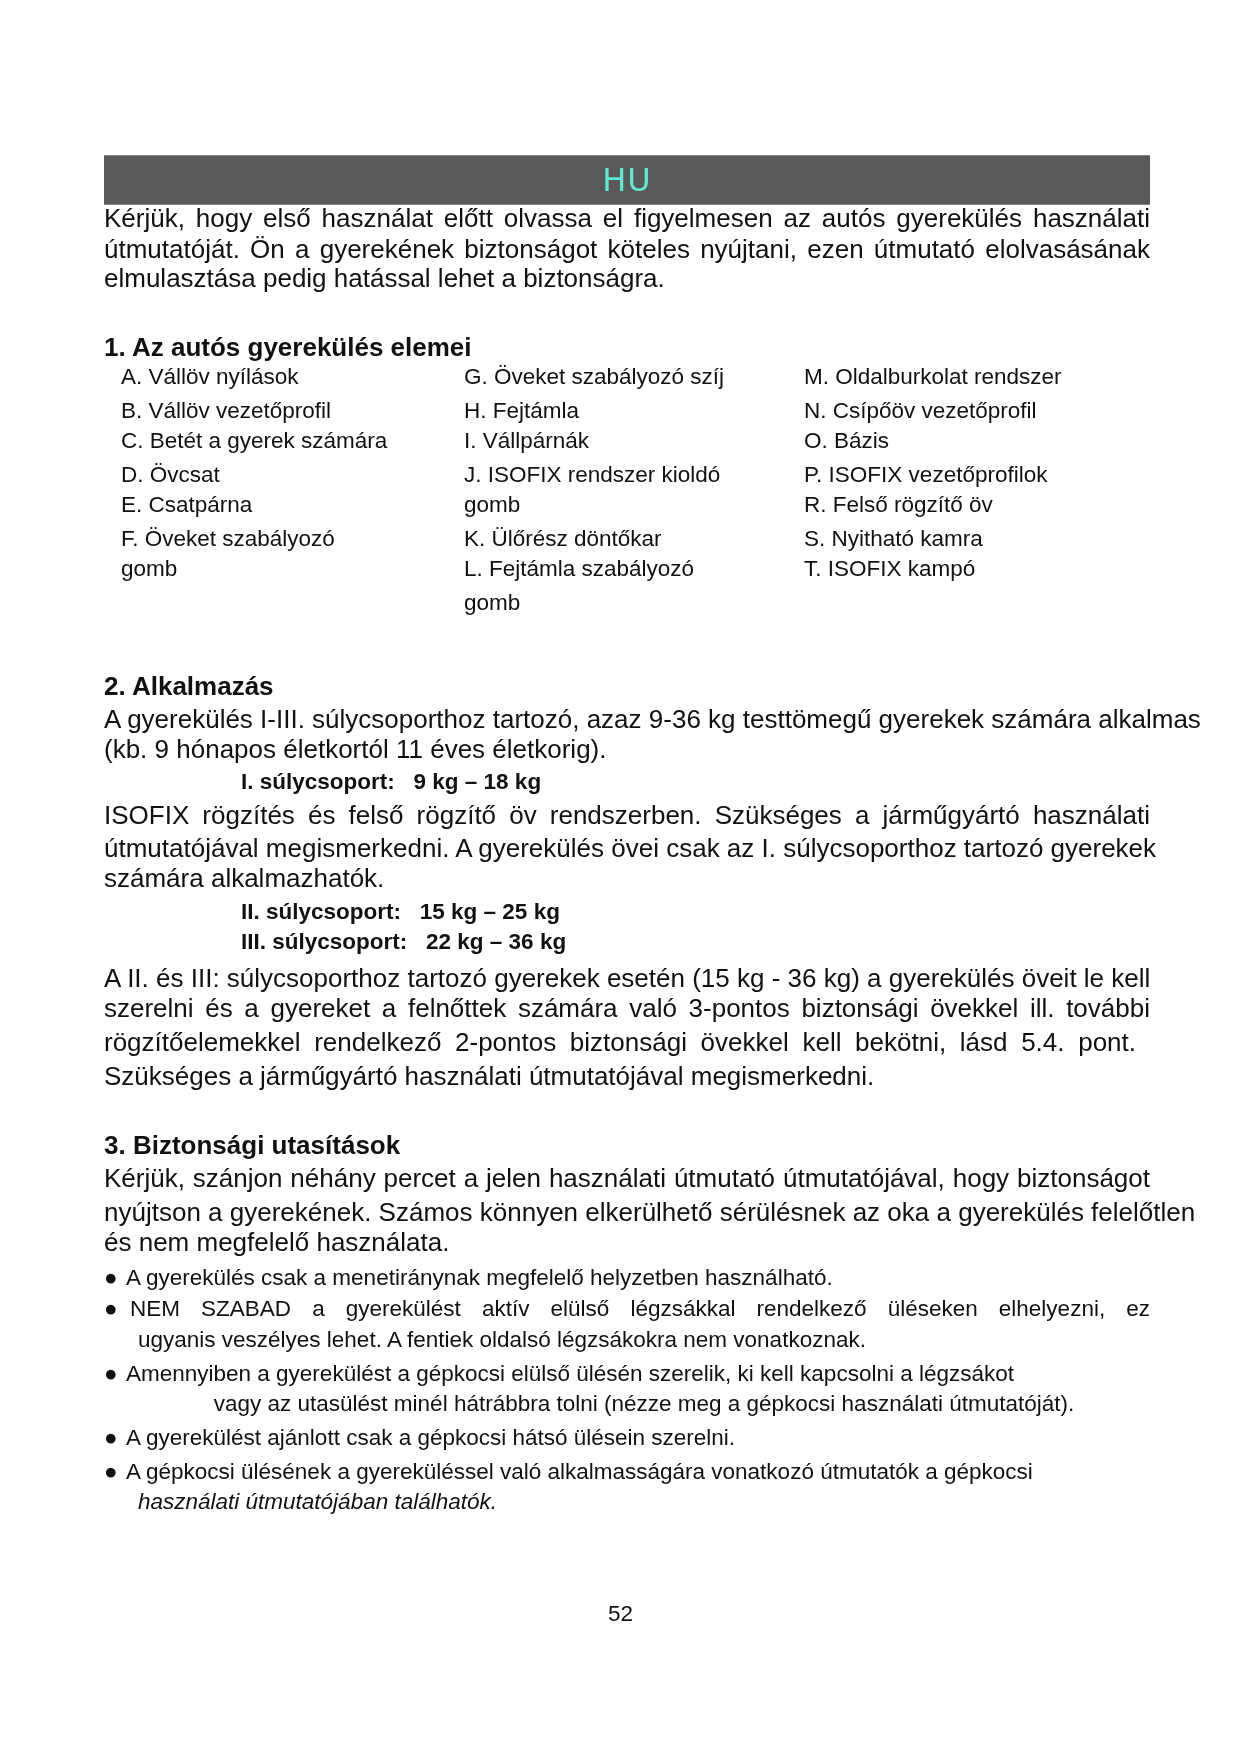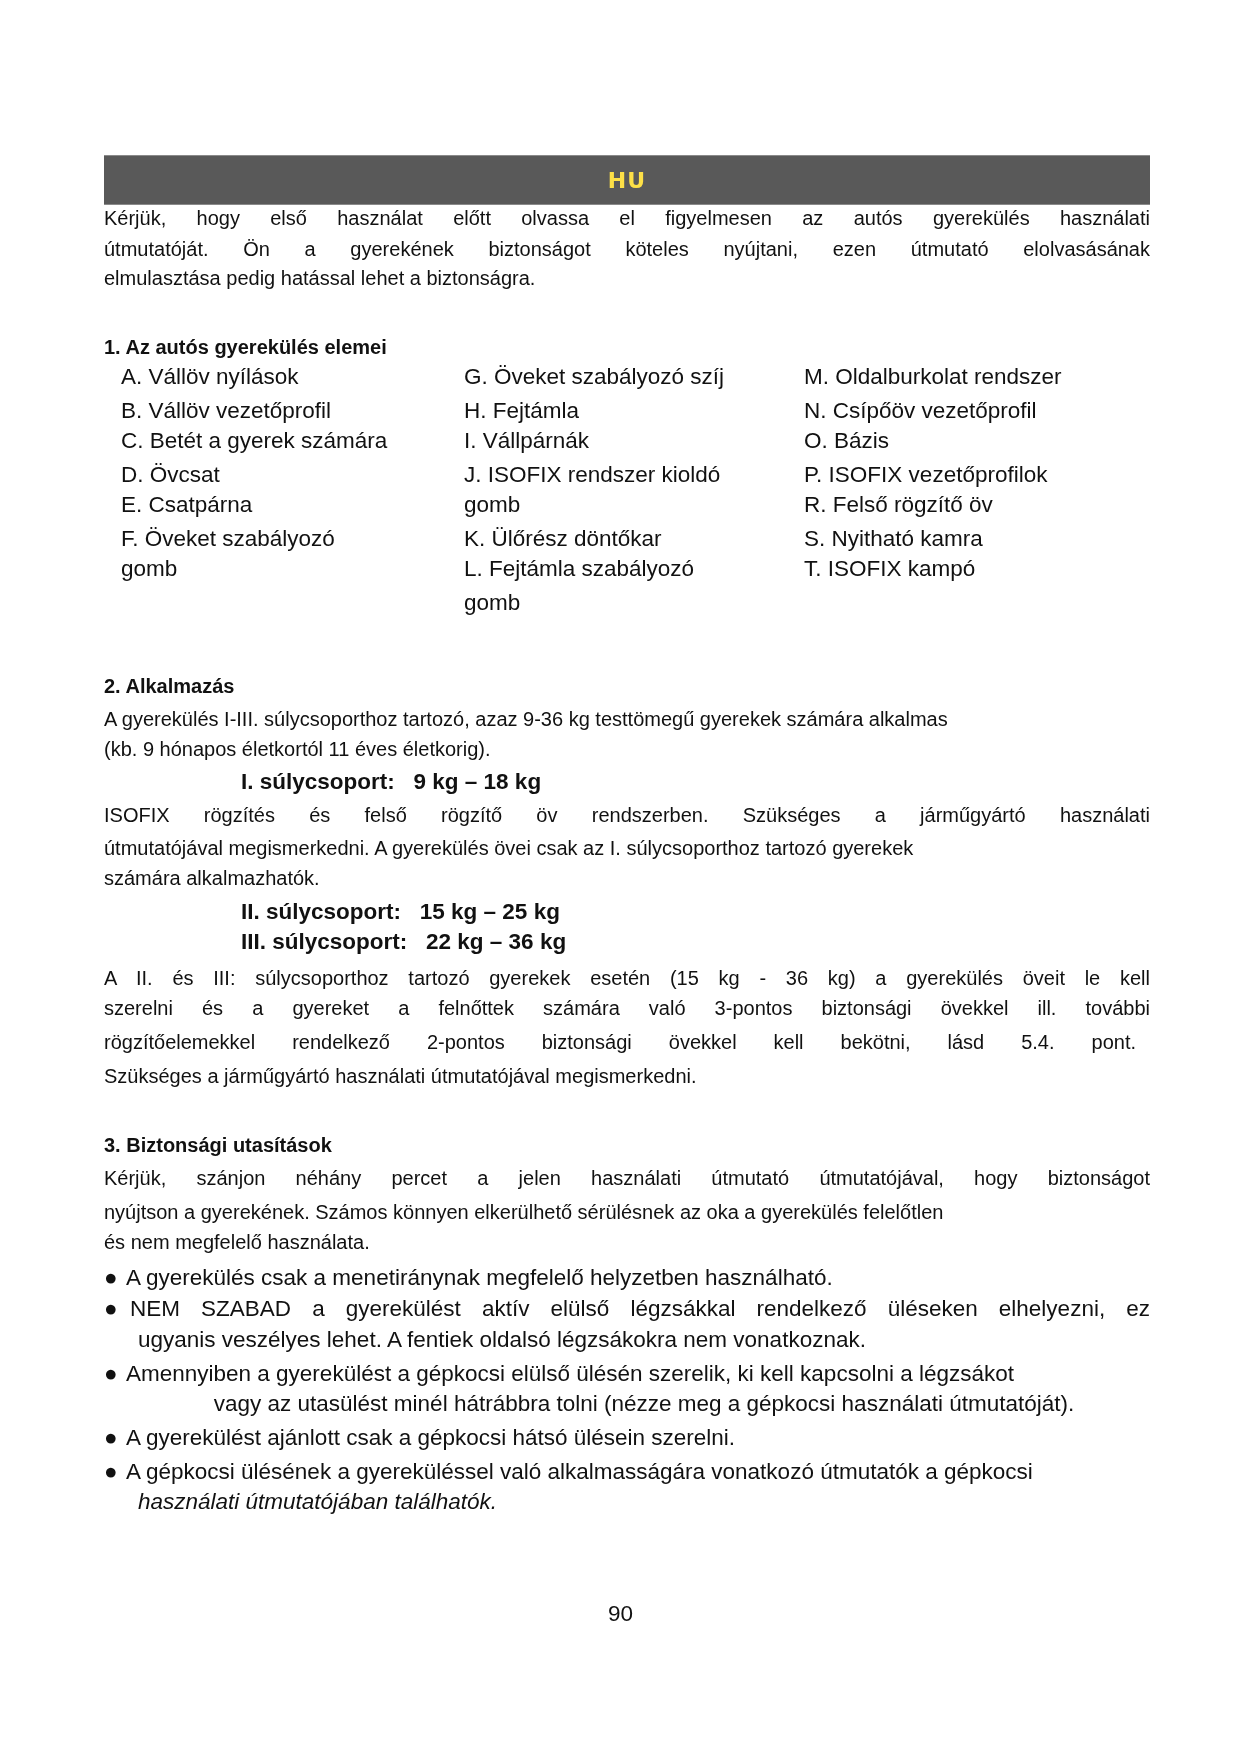--- a/index.html
+++ b/index.html
@@ -29,31 +29,31 @@
       height: 50px;
       background: #595959;
       border-top: 1px solid #8a8a8a;
       border-bottom: 1px solid #8a8a8a;
       box-sizing: border-box;
       display: flex;
       align-items: center;
       justify-content: center;
     }
     .lang-bar span {
-      color: #fde047;
-      font-weight: bold;
-      font-size: 22px;
+      color: #5eead4;
+      font-weight: normal;
+      font-size: 32px;
       letter-spacing: 1px;
       font-family: "DejaVu Sans", sans-serif;
     }
     .line {
       position: absolute;
       left: 104px;
       width: 1046px;
-      font-size: 20px;
+      font-size: 26px;
       line-height: 30px;
       white-space: nowrap;
     }
     .justify {
       text-align: justify;
       text-align-last: justify;
     }
     .bold { font-weight: bold; }
     .col {
       position: absolute;
@@ -180,14 +180,14 @@
 
   <div class="bullet-line" style="top:1457px;">
     <span class="bullet-dot">●</span><span>A gépkocsi ülésének a gyereküléssel való alkalmasságára vonatkozó útmutatók a gépkocsi</span>
   </div>
 
   <div class="bullet-line" style="top:1423px;">
     <span class="bullet-dot">●</span><span>A gyerekülést ajánlott csak a gépkocsi hátsó ülésein szerelni.</span>
   </div>
   <div class="cont-line" style="top:1487px;font-style:italic;">használati útmutatójában találhatók.</div>
 
-  <div class="page-num">90</div>
+  <div class="page-num">52</div>
 </div>
 
 </body></html>

